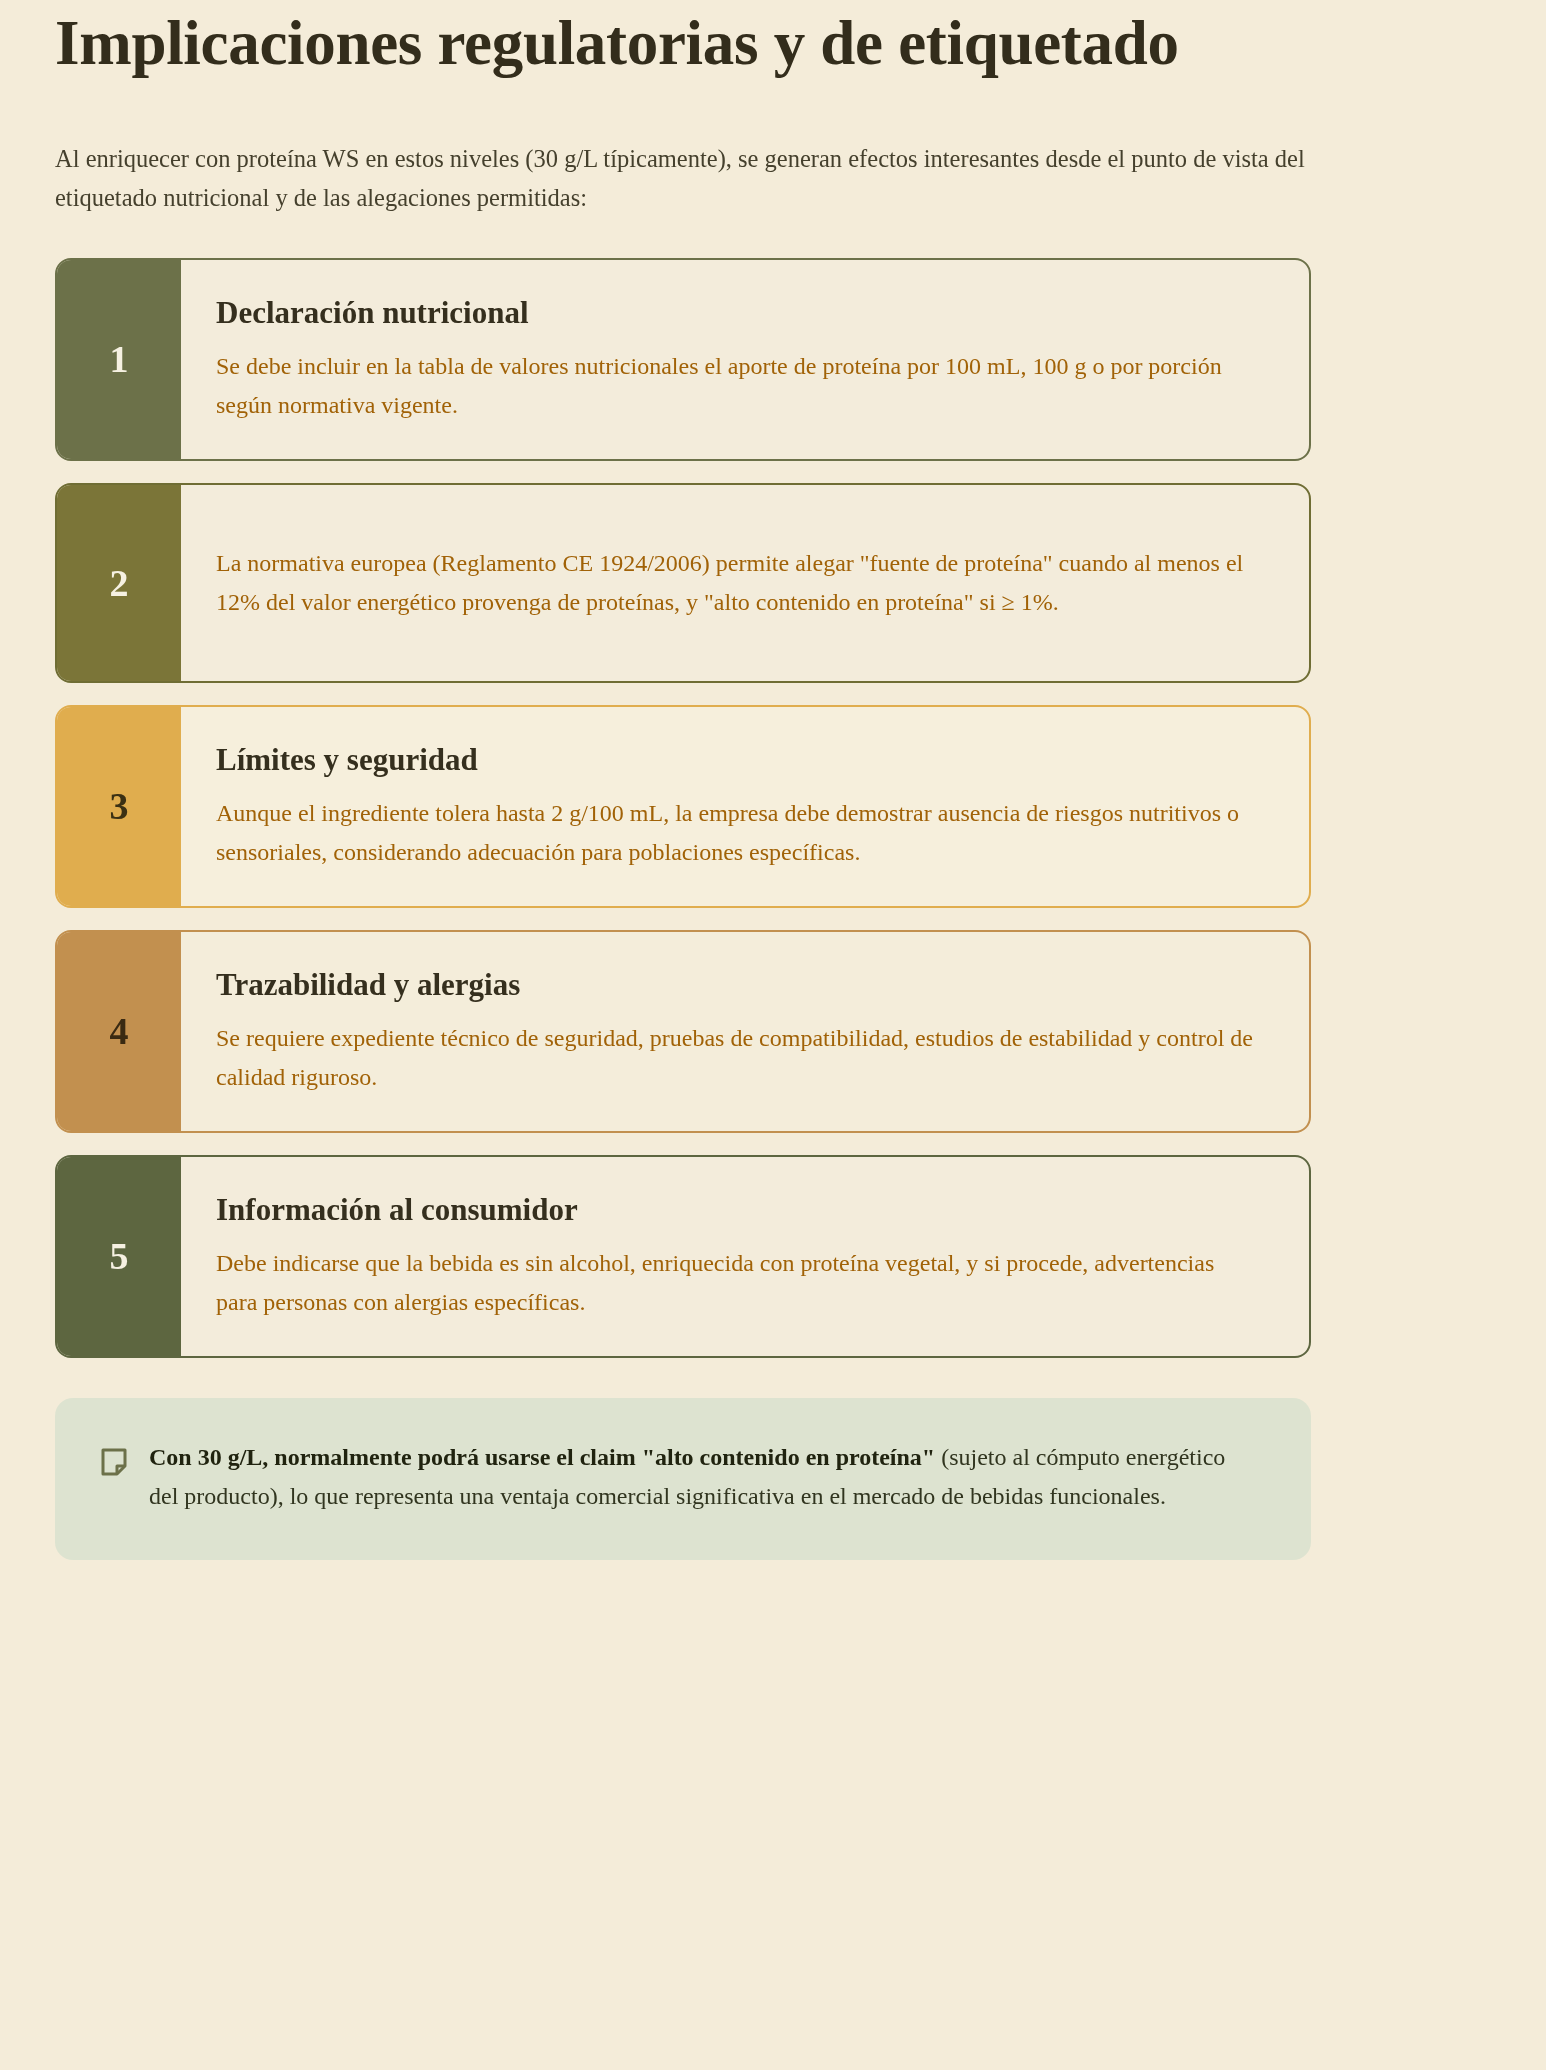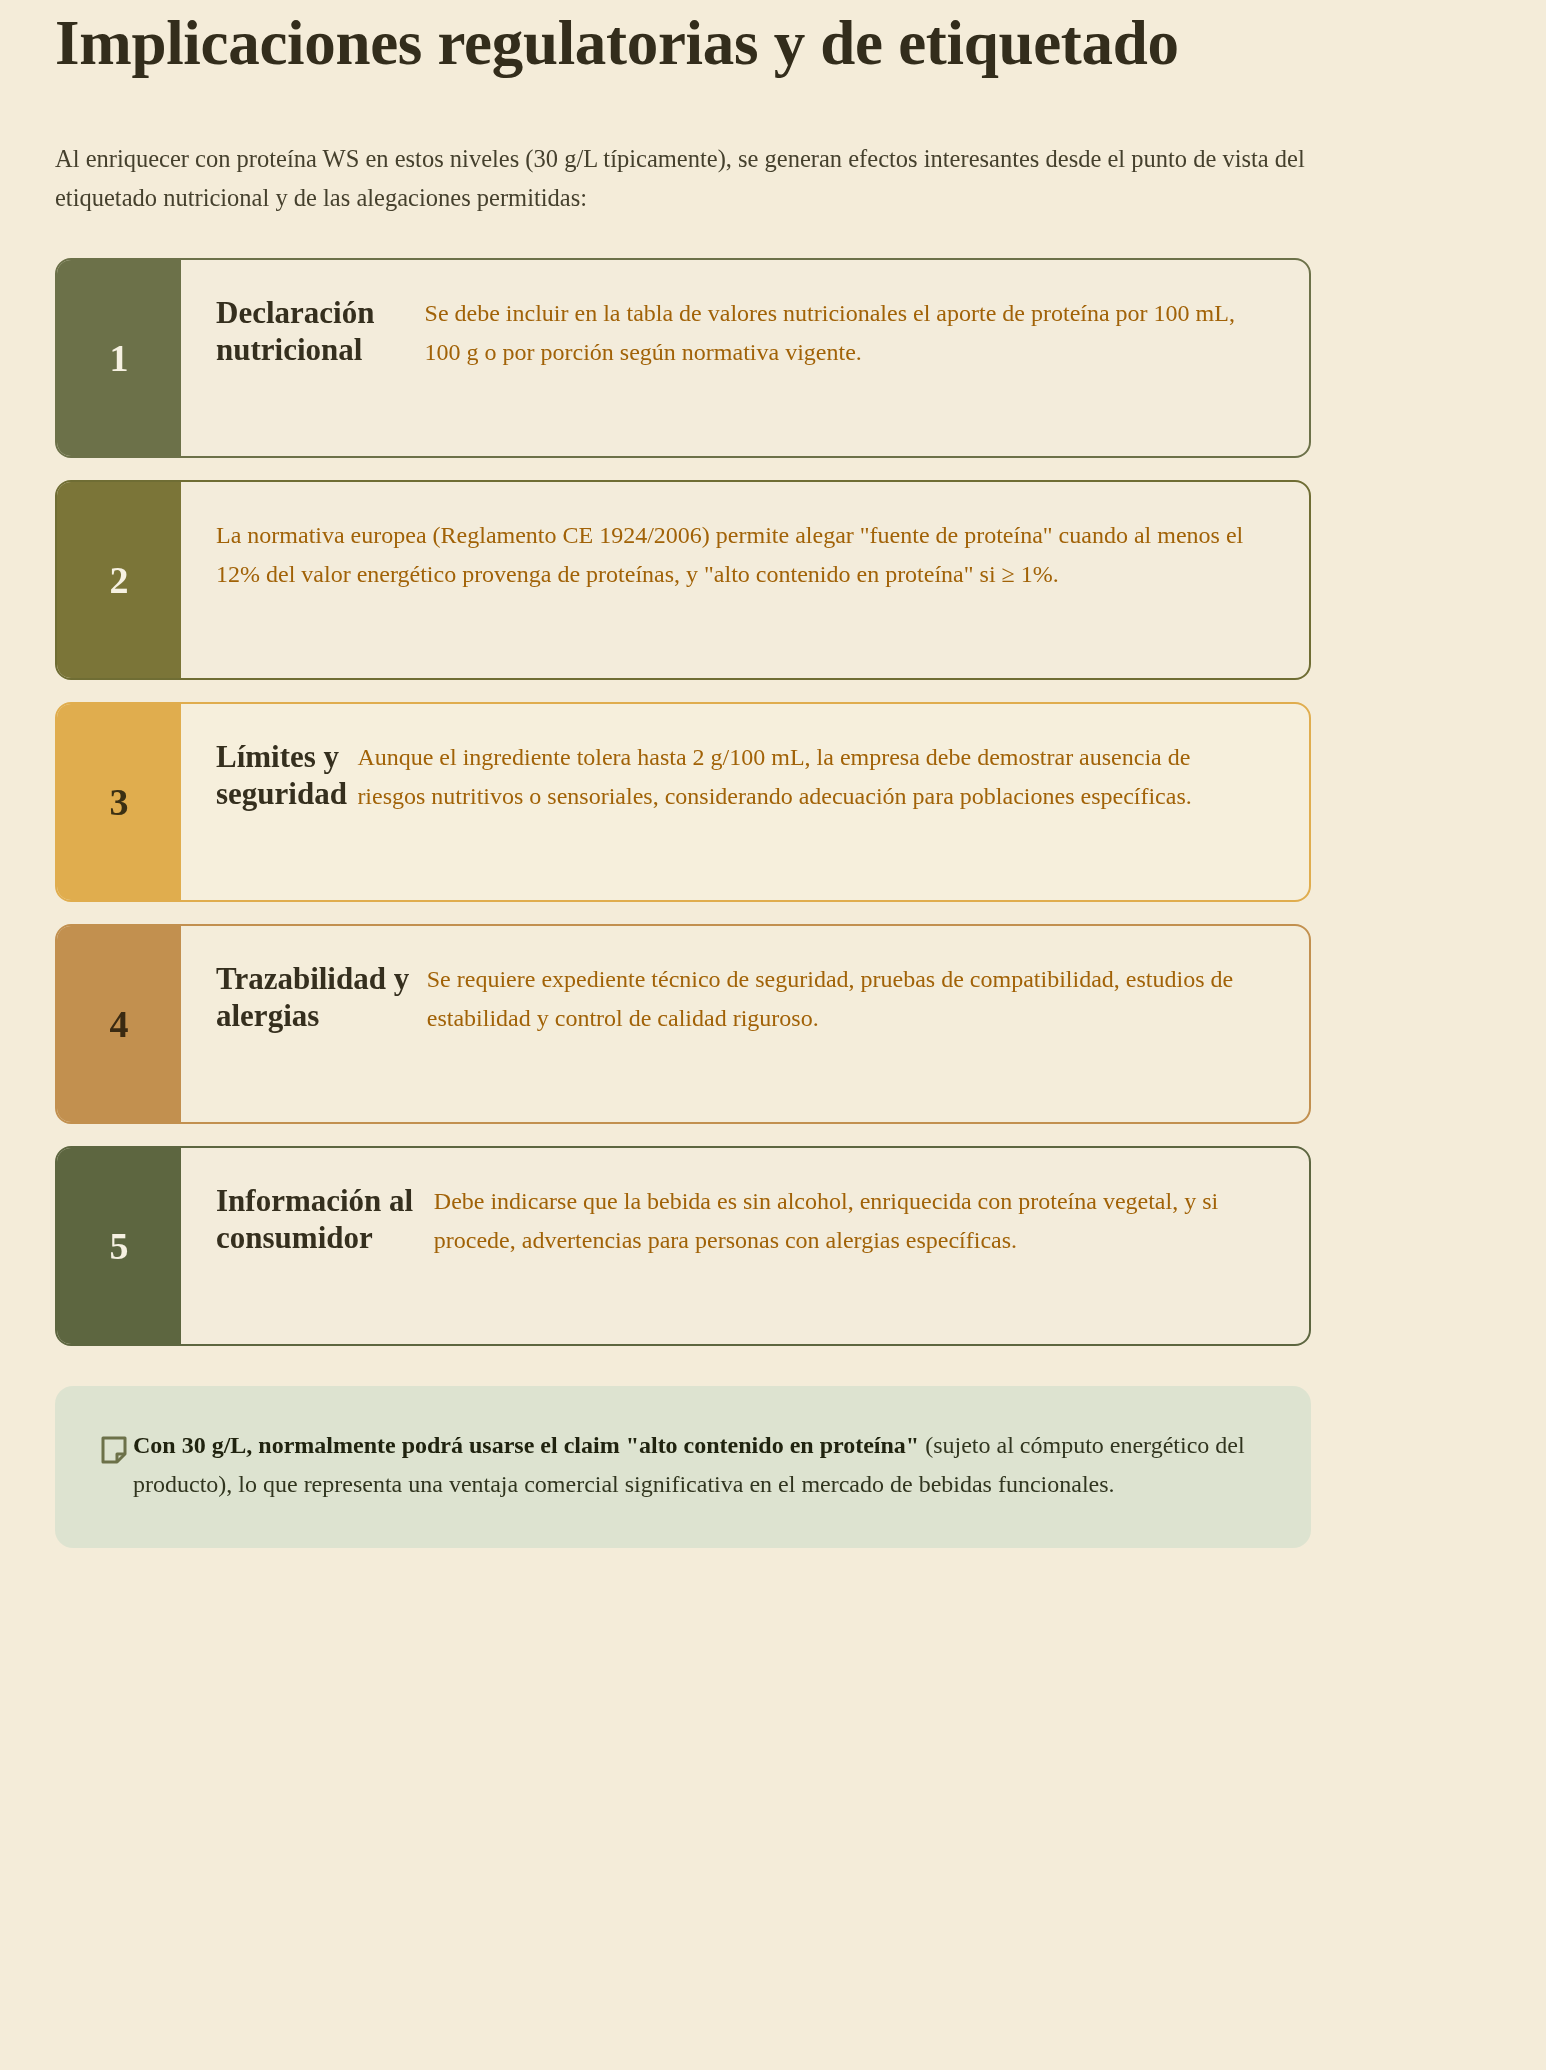--- a/index.html
+++ b/index.html
@@ -75,21 +75,21 @@
     font-size: 38px;
     font-weight: 700;
     color: #f6f1e2;
     line-height: 1;
   }
 
   .card-body {
     flex: 1 1 auto;
     padding: 34px 48px 34px 35px;
     display: flex;
-    flex-direction: row;
+    flex-direction: column;
     justify-content: center;
     box-sizing: border-box;
   }
 
   .card-title {
     font-size: 31px;
     font-weight: 700;
     color: #352f1e;
     margin: 0 0 16px 0;
     line-height: 1.2;
@@ -105,21 +105,21 @@
   
 
   
   .callout {
     margin-top: 40px;
     background: #dde3d0;
     border-radius: 18px;
     padding: 40px 52px 44px 46px;
     display: flex;
     align-items: flex-start;
-    gap: 6px;
+    gap: 22px;
   }
   .callout-icon {
     flex: 0 0 auto;
     margin-top: 10px;
   }
   .callout-text {
     font-size: 24px;
     line-height: 1.63;
     color: #31351f;
     margin: 0;

